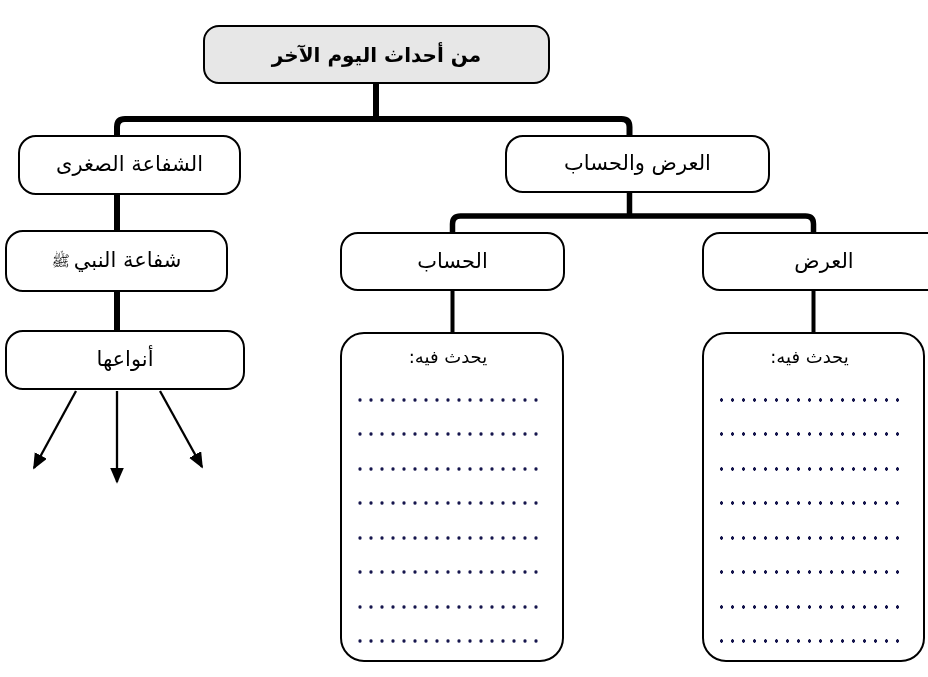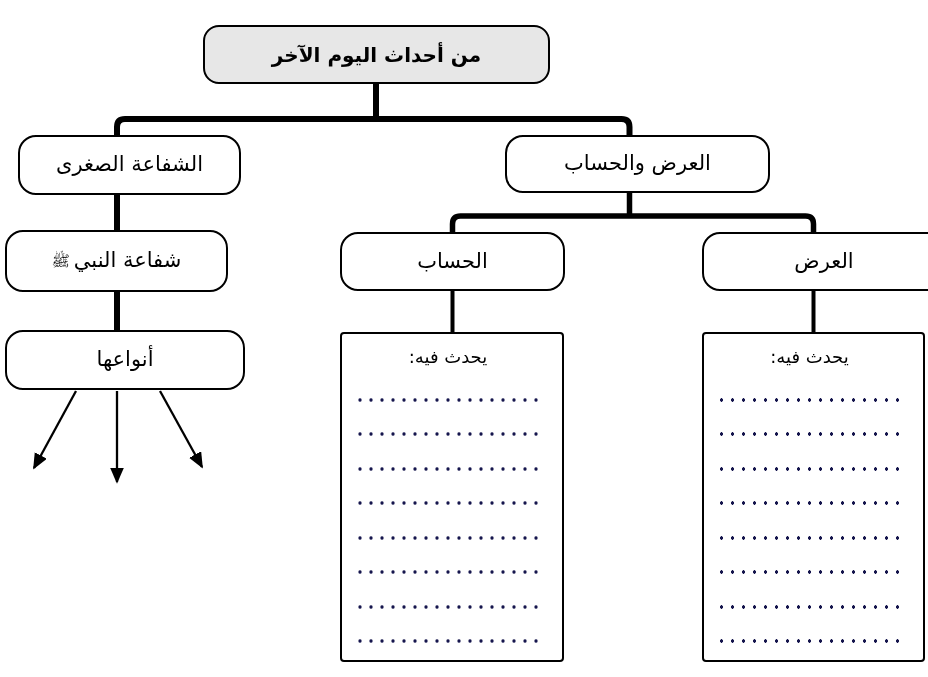--- a/index.html
+++ b/index.html
@@ -29,21 +29,21 @@
     font-weight:bold;
     font-size:20px;
     border-radius:16px;
     margin-top:12px;
   }
   .honorific{font-size:15px;margin-right:4px;line-height:1;}
   .answer-box{
     position:absolute;z-index:2;
     box-sizing:border-box;
     border:2.5px solid #000;
-    border-radius:4px;
+    border-radius:24px;
     background:#fff;
     padding:10px 16px 0 8px;
   }
   .answer-header{
     text-align:center;
     font-size:18px;
     color:#000;
     margin-top:2px;
   }
   .dotted-line{

